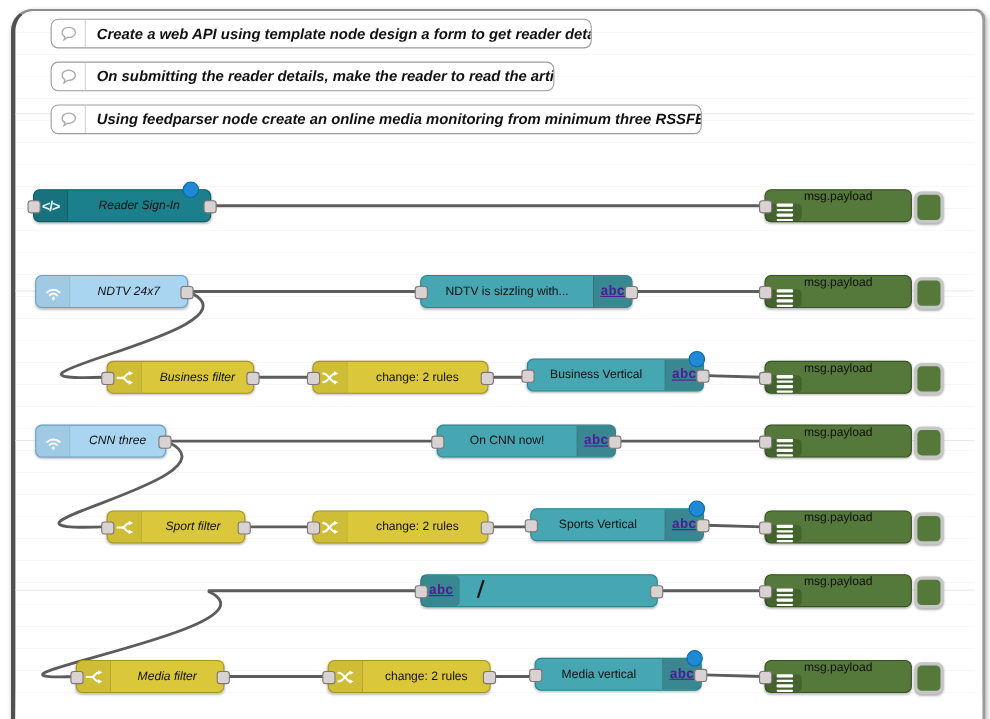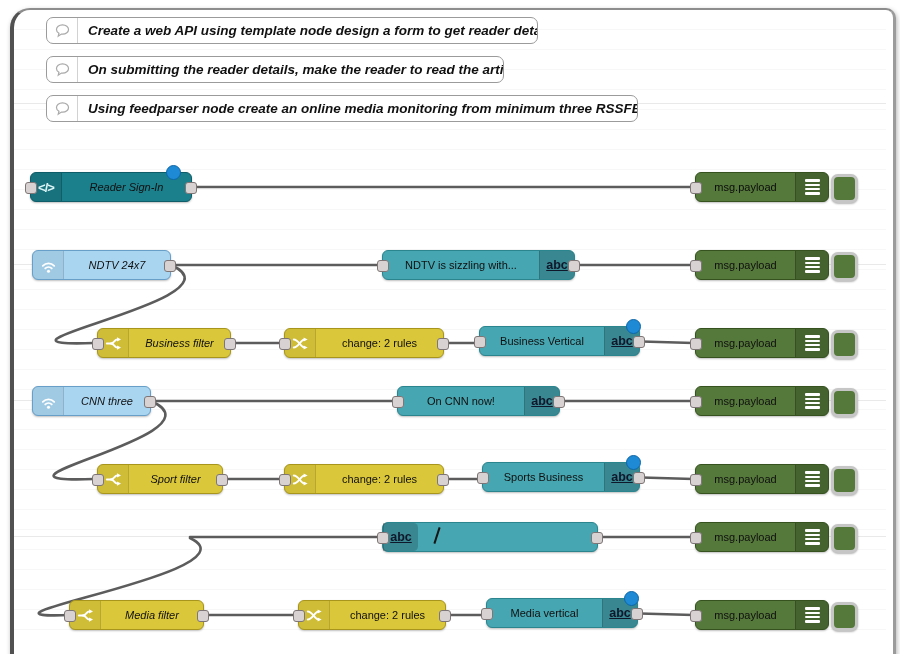--- a/index.html
+++ b/index.html
@@ -28,32 +28,32 @@
   .comment .label{font-style:italic;font-weight:600;font-size:13.5px;color:#111;padding:0 10px;white-space:nowrap;}
   .icon-box{width:30px;align-self:stretch;display:flex;align-items:center;justify-content:center;flex:0 0 auto;}
   .shade{background:rgba(0,0,0,.10);border-right:1px solid rgba(0,0,0,.18);border-radius:4.5px 0 0 4.5px;}
   .shade-light{background:rgba(0,0,0,.05);border-right:1px solid rgba(0,0,0,.12);border-radius:4.5px 0 0 4.5px;}
   .label{flex:1;text-align:center;font-size:11px;font-weight:400;color:#101010;white-space:nowrap;
         overflow:hidden;padding:0 6px;}
   .italic{font-style:italic;}
   .code-glyph{color:#dff6f8;font-weight:700;font-size:13px;letter-spacing:-1px;}
   .abc-box{width:34px;align-self:stretch;display:flex;align-items:center;justify-content:center;flex:0 0 auto;
         background:rgba(0,0,0,.18);border-left:1px solid rgba(0,0,0,.15);border-radius:0 4.5px 4.5px 0;}
-  .abc-box span{color:#0f172a;font-weight:700;font-size:12.5px;text-decoration:underline;}
+  .abc-box span{color:#4c1d95;font-weight:700;font-size:12.5px;text-decoration:underline;font-family:Liberation Mono, monospace;}
   .dbg-icon{width:32px;align-self:stretch;display:flex;flex-direction:column;gap:2px;align-items:center;
         justify-content:center;flex:0 0 auto;background:rgba(0,0,0,.18);
         border-left:1px solid rgba(0,0,0,.2);border-radius:0 4.5px 4.5px 0;}
   .dbg-icon i{display:block;width:15px;height:2.4px;background:#fff;border-radius:1px;}
   .port{position:absolute;width:10px;height:10px;background:#d9d2d2;border:1px solid #7e7676;
         border-radius:3px;top:9px;z-index:3;}
   .port.in{left:-6px;} .port.out{right:-6px;}
   .dot{position:absolute;width:13px;height:13px;border-radius:50%;background:#1e8ad6;
         border:1.5px solid #0d66a8;top:-8px;right:-2px;z-index:4;}
   .dbg-group{position:absolute;z-index:2;}
-  .dbg-group .node{position:relative;width:134px;}
+  .dbg-group .node{position:relative;width:134px;flex-direction:column;}
   .dbg-btn{position:absolute;left:136px;top:2px;width:21px;height:23px;background:#55793a;
         border:3px solid #c6c6c6;border-radius:7px;box-shadow:0 1px 2px rgba(0,0,0,.3);}
   .cursor-slash{position:absolute;width:2px;height:17px;background:#161616;transform:rotate(18deg);z-index:5;}
 </style>
 </head>
 <body>
 
 <div class="stage">
   <div class="frame"></div>
   <div class="gridlines"></div>
@@ -217,21 +217,21 @@
           <path d="M3.5 17c6 0 9-10 13.5-10" fill="none" stroke="#fff" stroke-width="2.4" stroke-linecap="round"></path>
           <polygon points="16,4.4 21,7 16,9.6" fill="#fff"></polygon>
           <polygon points="16,14.4 21,17 16,19.6" fill="#fff"></polygon>
         </svg>
     </span>
     <span class="label">change: 2 rules</span>
     <span class="port in"></span>
     <span class="port out"></span>
   </div>
   <div class="node tmpl" style="left:482px;top:462px;width:158px">
-    <span class="label">Sports Business</span>
+    <span class="label">Sports Vertical</span>
     <span class="abc-box">
         <span>abc</span>
       </span>
     <span class="port in"></span>
     <span class="port out"></span>
     <span class="dot"></span>
   </div>
 
   <div class="node tmpl" style="left:382px;top:522px;width:216px">
     <span class="abc-box">

